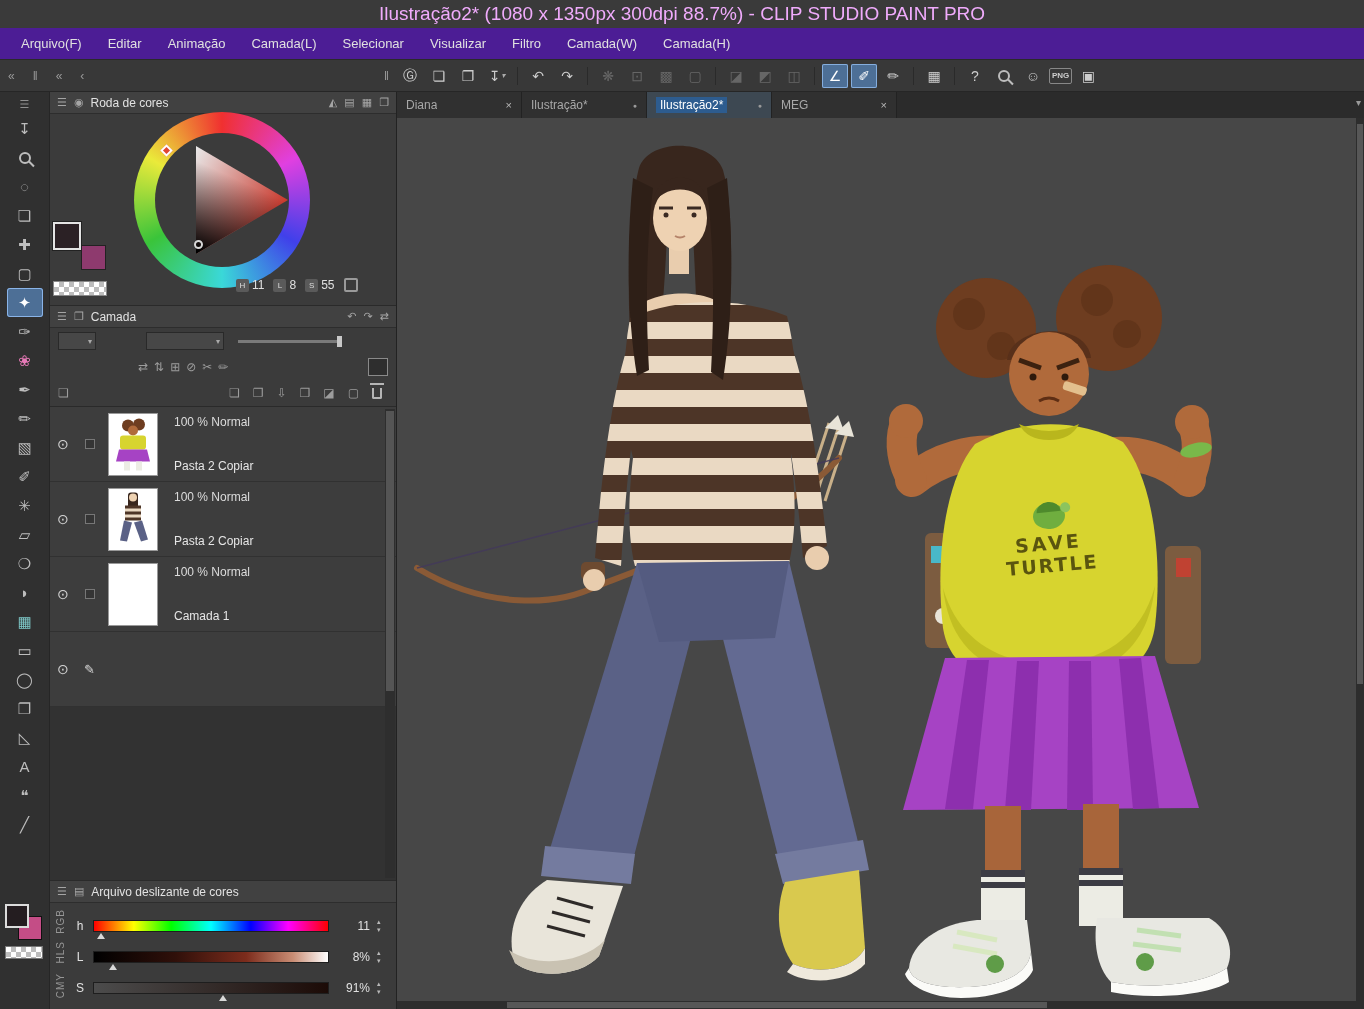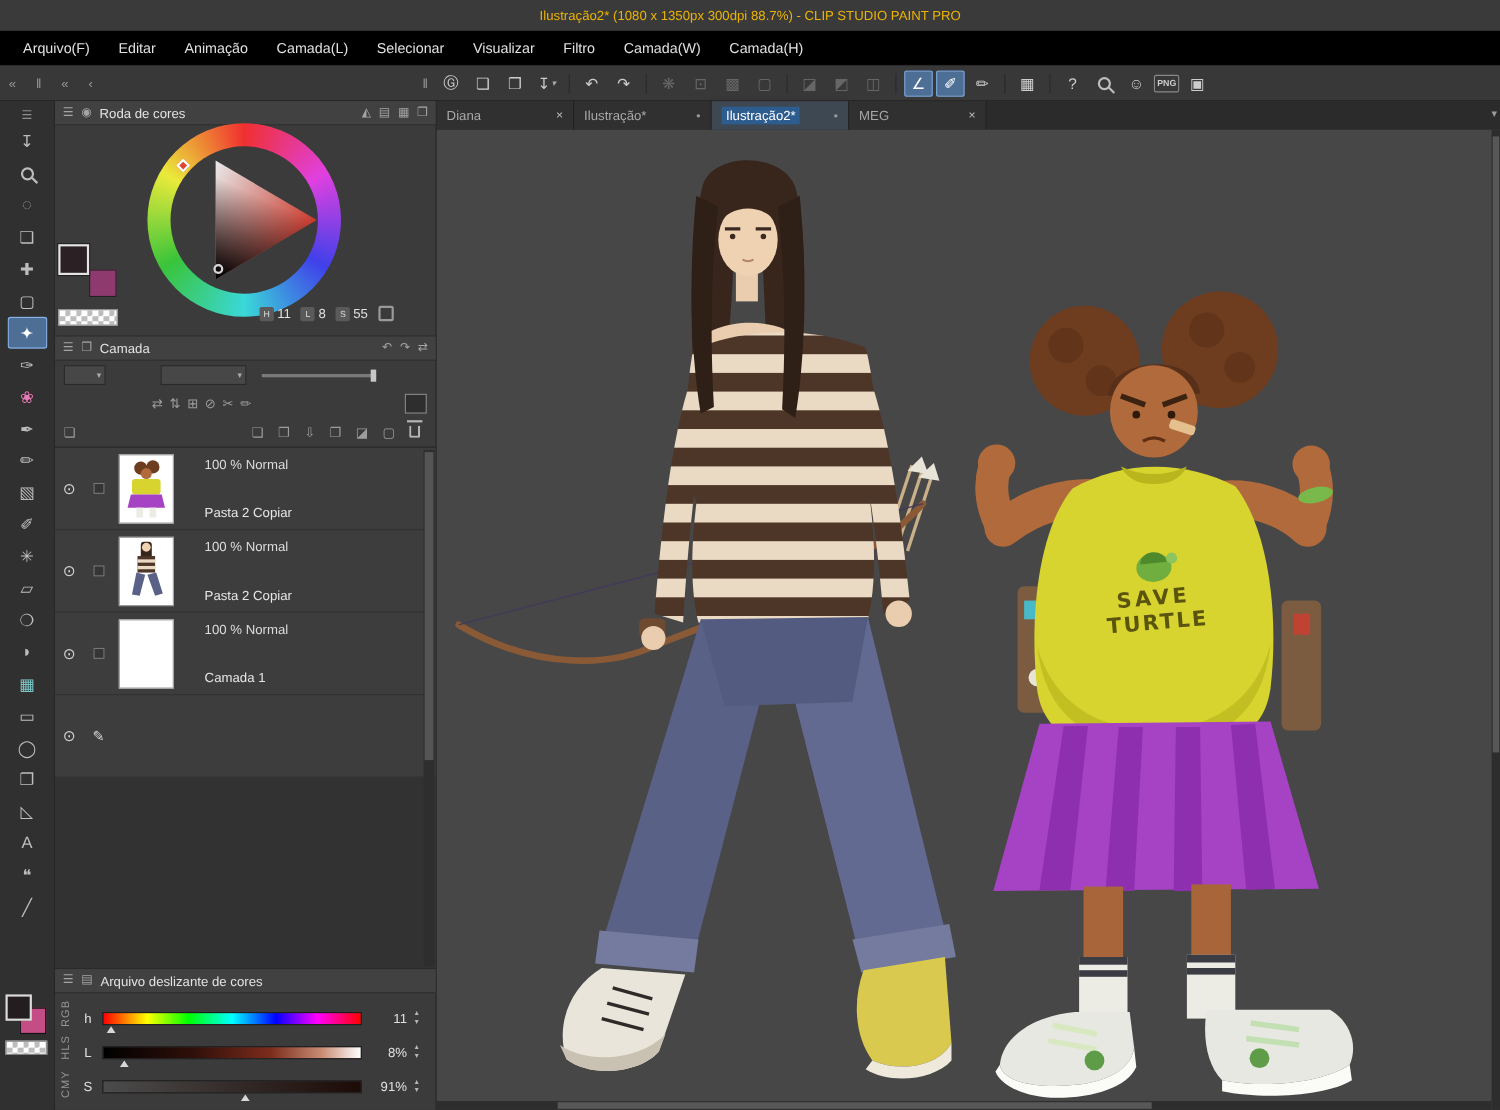--- a/index.html
+++ b/index.html
@@ -1,22 +1,22 @@
 <!DOCTYPE html>
 <html><head>
 <meta charset="utf-8">
 <style>
 *{margin:0;padding:0;box-sizing:border-box;user-select:none}
 html,body{width:1364px;height:1009px;overflow:hidden}
 body{font-family:"Liberation Sans",sans-serif;background:#3a3a3a;color:#ccc}
 .app{width:1364px;height:1009px;display:flex;flex-direction:column}
 
 
-.titlebar{height:28px;background:#3a3a3a;display:flex;align-items:center;justify-content:center;font-size:12px;color:#eab308}
-.menubar{height:32px;background:#000000;display:flex;align-items:center;padding-left:8px;border-bottom:1px solid #2a2a2a}
+.titlebar{height:28px;background:#3a3a3a;display:flex;align-items:center;justify-content:center;font-size:19px;color:#f0abfc}
+.menubar{height:32px;background:#4c1d95;display:flex;align-items:center;padding-left:8px;border-bottom:1px solid #2a2a2a}
 .menu-item{padding:0 13px;line-height:32px;font-size:13px;color:#e0e0e0;cursor:default}
 .toolbar{height:32px;background:#383838;display:flex;align-items:center;border-bottom:1px solid #262626}
 .tb-left{width:397px;display:flex;align-items:center;gap:18px;padding:0 8px;color:#9a9a9a;font-size:12px}
 .tb-left .sp{flex:1}
 #tb-buttons{display:flex;align-items:center;gap:3px}
 .tb-btn{min-width:26px;height:24px;display:flex;align-items:center;justify-content:center;font-size:14px;color:#cdcdcd;border-radius:2px;position:relative}
 .tb-btn.disabled{color:#666}
 .tb-btn.active{background:#4d6f96;box-shadow:inset 0 0 0 1px #85aede;color:#fff}
 .tb-btn .caret{font-size:8px;color:#aaa;margin-left:1px}
 .tb-btn.tb-text{font-size:8px;font-weight:bold;border:1px solid #888;padding:1px 2px;min-width:0;height:16px;border-radius:2px}
@@ -79,21 +79,21 @@
 .mini{font-size:12px;color:#9d9d9d;line-height:1}
 .lp-row2{padding-left:88px}
 .lcolor{width:20px;height:18px;background:#2e2e2e;border:1px solid #8a8a8a;margin-left:auto}
 .lp-row3 .grp{display:flex;gap:13px;margin-left:auto;align-items:center;margin-right:6px}
 .lp-list{flex:1;position:relative;background:#323232;border-top:1px solid #2a2a2a;overflow:hidden}
 .lrow{height:75px;display:flex;background:#3d3d3d;border-bottom:1px solid #313131}
 .lrow-left{width:52px;display:flex;align-items:center;justify-content:space-between;padding:0 7px;flex:none}
 .eye{font-size:14px;color:#d2d2d2}
 .chk{width:10px;height:10px;border:1px solid #777;background:#353535}
 .pencil{font-size:13px;color:#d8d8d8}
-.lrow-main{flex:1;display:flex;align-items:center;gap:28px;padding:5px 6px;margin-right:14px}
+.lrow-main{flex:1;display:flex;align-items:center;gap:16px;padding:5px 6px;margin-right:14px}
 .lrow-main.selected{background:#4e6980;box-shadow:inset 0 0 0 1px #7690a8}
 .lthumb{width:50px;height:63px;border:1px solid #999;background:#fff;flex:none;overflow:hidden}
 .lthumb.paperbg{background:#3a3a3a;border:1px solid #777}
 .lthumb svg{display:block;width:100%;height:100%}
 .lrow-text{display:flex;flex-direction:column;justify-content:space-between;height:100%;padding:3px 0}
 .lblend{font-size:12px;color:#dcdcdc}
 .lname{font-size:12px;color:#e6e6e6}
 .paper-ic{width:13px;height:17px;border:2px solid #ececec;border-radius:1px;background:#484848}
 .lp-scroll{position:absolute;right:1px;top:2px;bottom:2px;width:10px;background:#2e2e2e}
 .lp-scroll i{position:absolute;left:1px;right:1px;top:2px;height:280px;background:#555;display:block}

